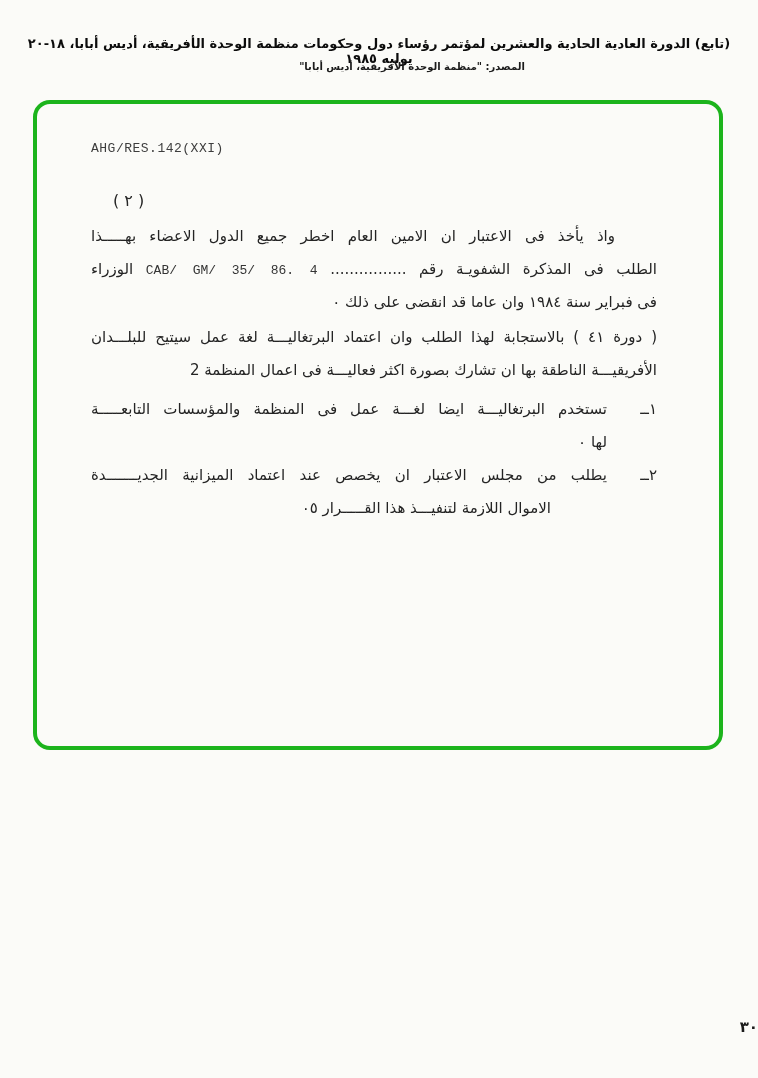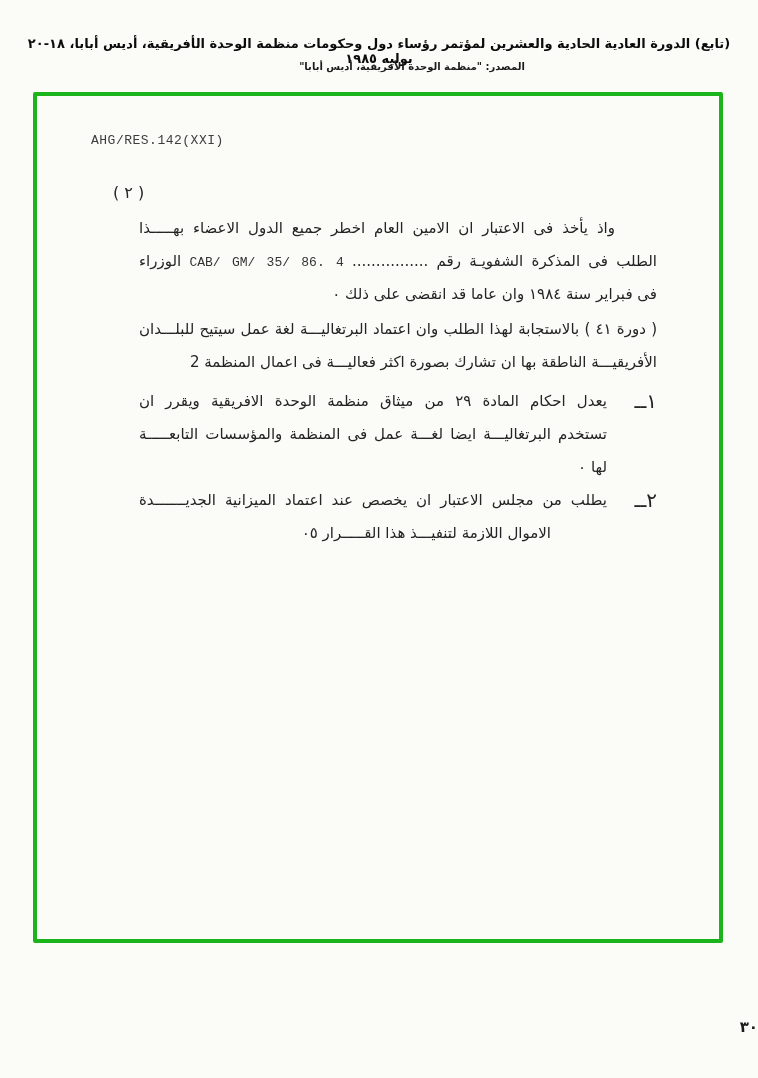--- a/index.html
+++ b/index.html
@@ -18,24 +18,24 @@
     font-size:13px; font-weight:700; color:#0c0c0c;
     letter-spacing:0.2px;
   }
   .header-source{
     position:absolute; top:61px; left:66px; right:0;
     direction:rtl; text-align:center;
     font-size:10px; font-weight:700; color:#1b1b1b;
   }
 
   .frame{
-    position:absolute; left:33px; top:92px;
-    width:690px; height:851px;
+    position:absolute; left:33px; top:100px;
+    width:690px; height:650px;
     border:4px solid #1cb41c;
-    border-radius:2px;
+    border-radius:17px;
     background:transparent;
   }
   .frame-inner{
     position:absolute; inset:0;
     padding:34px 62px 0 54px;
     direction:rtl;
   }
 
   .doc-ref-block{ direction:ltr; text-align:left; }
   .doc-ref{
@@ -49,38 +49,38 @@
     direction:rtl; text-align:left; padding-left:22px;
     font-size:16px; color:#262626;
   }
 
   .para{ margin-top:10px; }
   .para.second{ margin-top:2px; }
 
   .ln{
     font-size:15px; line-height:33px; height:33px; overflow:hidden;
     color:#242424;
-    text-align:justify; text-align-last:justify;margin-left:48px;
+    text-align:justify; text-align-last:justify;
   }
   .ln.indent{ text-indent:42px; }
   .ln.end{ text-align:right; text-align-last:right; }
   .ln.ind-r{ padding-right:56px; }
 
   .dots{ letter-spacing:1.5px; color:#2c2c2c; }
   .latin-ref{
     font-family:"Liberation Mono","DejaVu Sans Mono",monospace;
     font-size:13px; color:#343434; unicode-bidi:embed;
   }
 
   .items{ margin-top:6px; }
   .item{ display:flex; }
   .item + .item{ margin-top:0; }
   .item-num{
     width:50px; flex-shrink:0;
-    font-size:20px; line-height:33px; color:#242424;
+    font-size:15px; line-height:33px; color:#242424;
   }
   .item-body{ flex:1; min-width:0; }
 
   .page-num{
     position:absolute; bottom:42px; left:0; right:0;
     text-align:right;
     font-size:15px; font-weight:700; color:#1a1a1a;
   }
 </style>
 </head>
@@ -113,21 +113,20 @@
     <div class="para second">
       <div class="ln">( دورة ٤١ ) بالاستجابة لهذا الطلب وان اعتماد البرتغاليـــة لغة عمل سيتيح للبلـــدان</div>
       <div class="ln end">الأفريقيـــة الناطقة بها ان تشارك بصورة اكثر فعاليـــة فى اعمال المنظمة 2</div>
     </div>
 
     <div class="items">
 
       <div class="item">
         <div class="item-num">١ــ</div>
         <div class="item-body">
-          <div class="ln">يعدل احكام المادة ٢٩ من ميثاق منظمة الوحدة الافريقية ويقرر ان</div>
           <div class="ln">تستخدم البرتغاليـــة ايضا لغـــة عمل فى المنظمة والمؤسسات التابعـــــة</div>
           <div class="ln end">لها ٠</div>
         </div>
       </div>
 
       <div class="item">
         <div class="item-num">٢ــ</div>
         <div class="item-body">
           <div class="ln">يطلب من مجلس الاعتبار ان يخصص عند اعتماد الميزانية الجديـــــــدة</div>
           <div class="ln end ind-r">الاموال اللازمة لتنفيـــذ هذا القـــــرار ٠٥</div>

